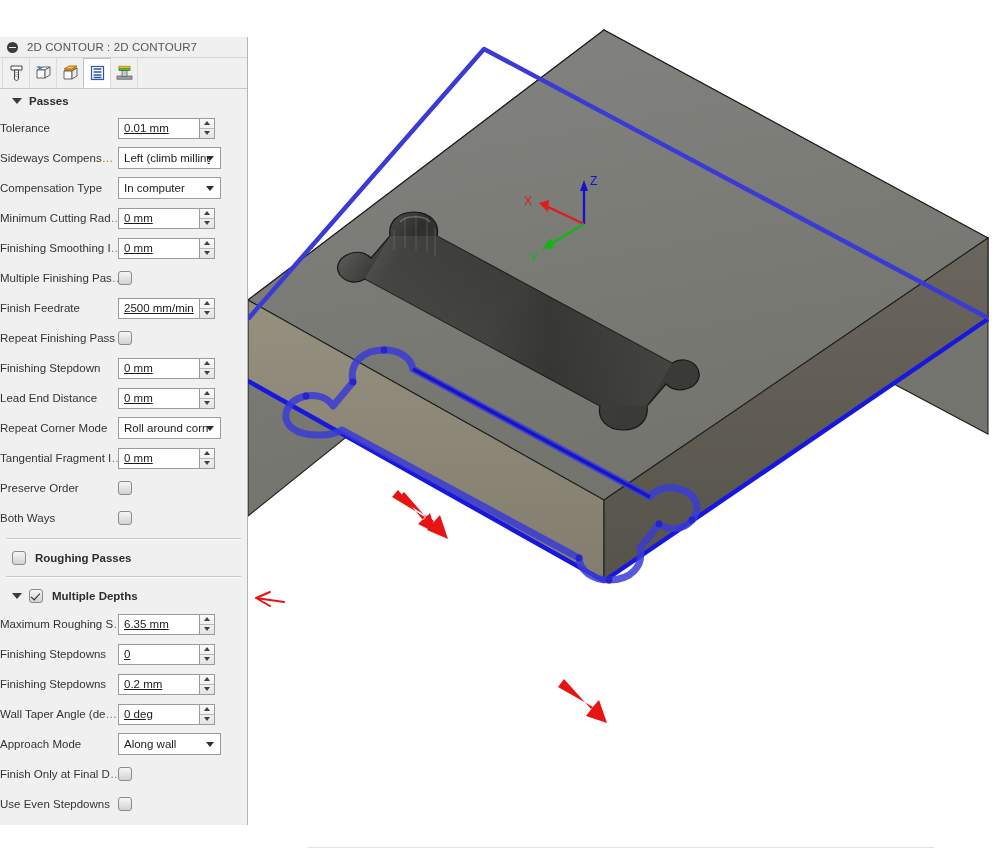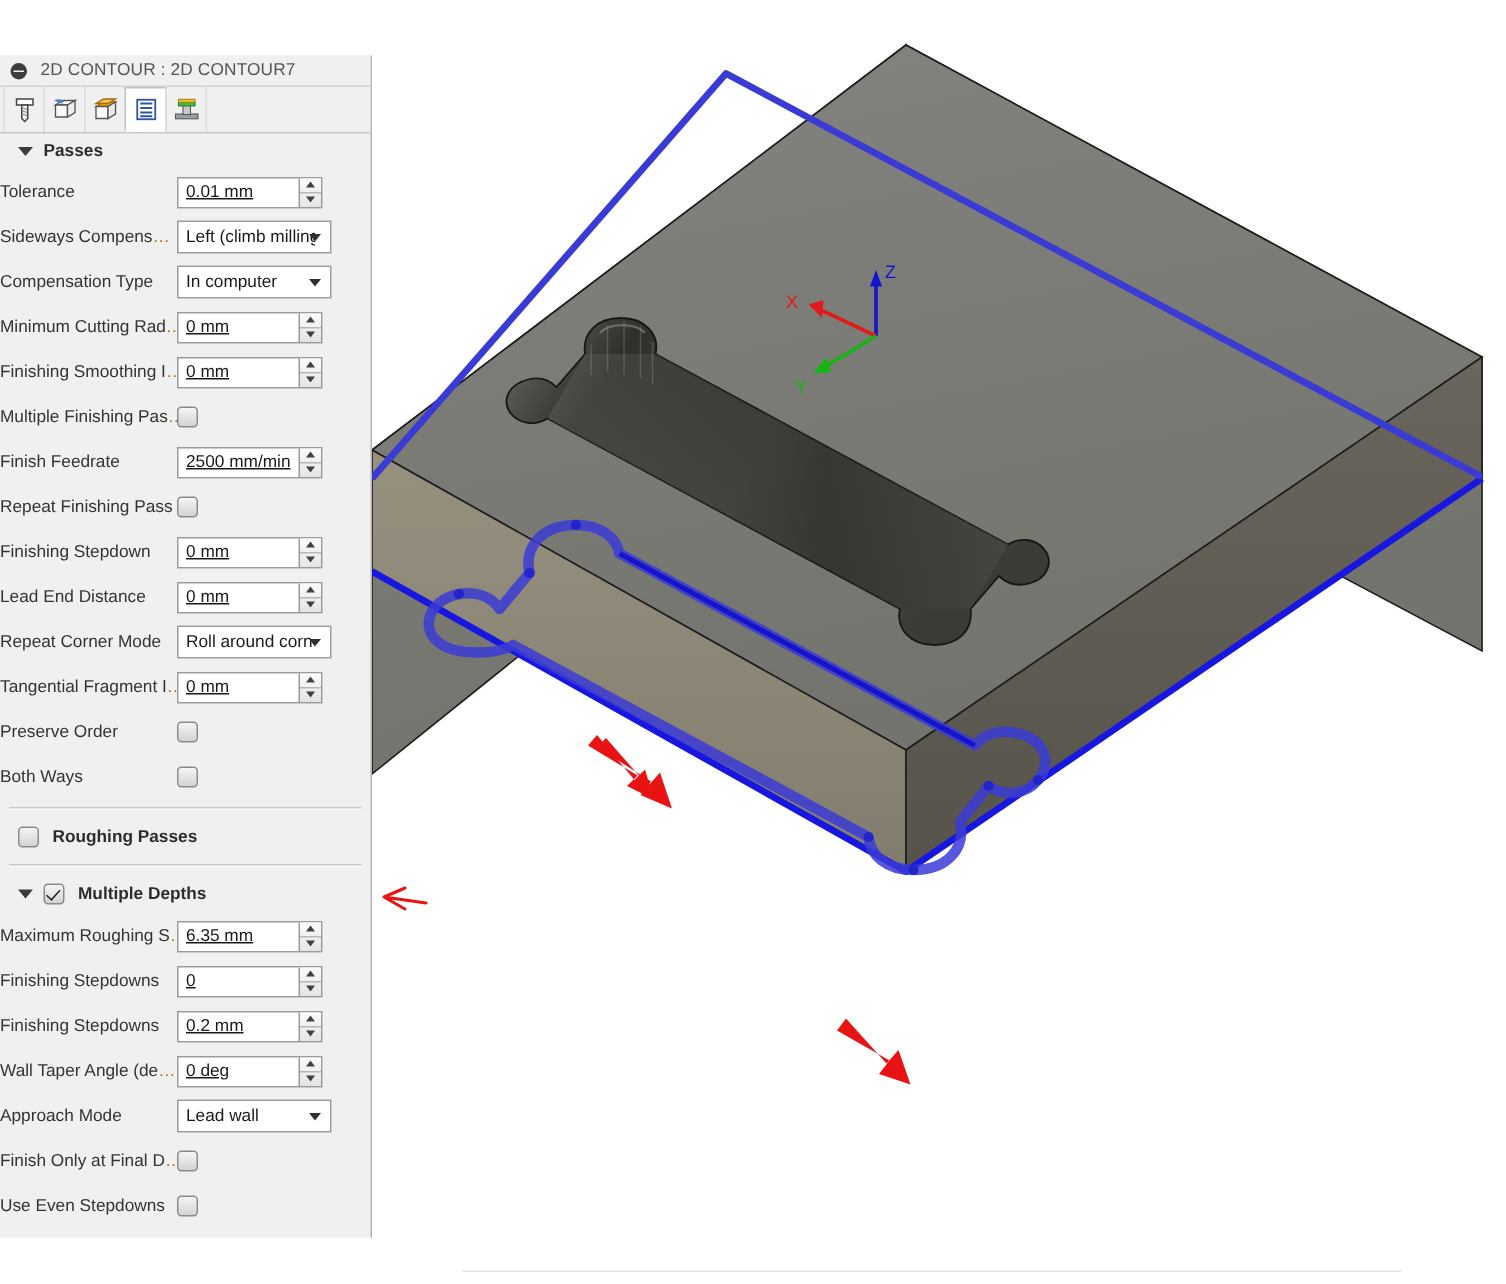--- a/index.html
+++ b/index.html
@@ -470,21 +470,21 @@
             <span class="val">0 deg</span>
             <div class="arrows">
               <div class="up"></div>
               <div class="dn"></div>
             </div>
           </div>
         </div>
         <div class="row">
           <div class="lbl">Approach Mode</div>
           <div class="combo">
-            <span class="val">Lead wall</span>
+            <span class="val">Along wall</span>
             <span class="caret"></span>
           </div>
         </div>
         <div class="row">
           <div class="lbl">Finish Only at Final D<span class="ell">…</span></div>
           <div class="cb"></div>
         </div>
         <div class="row">
           <div class="lbl">Use Even Stepdowns</div>
           <div class="cb"></div>

